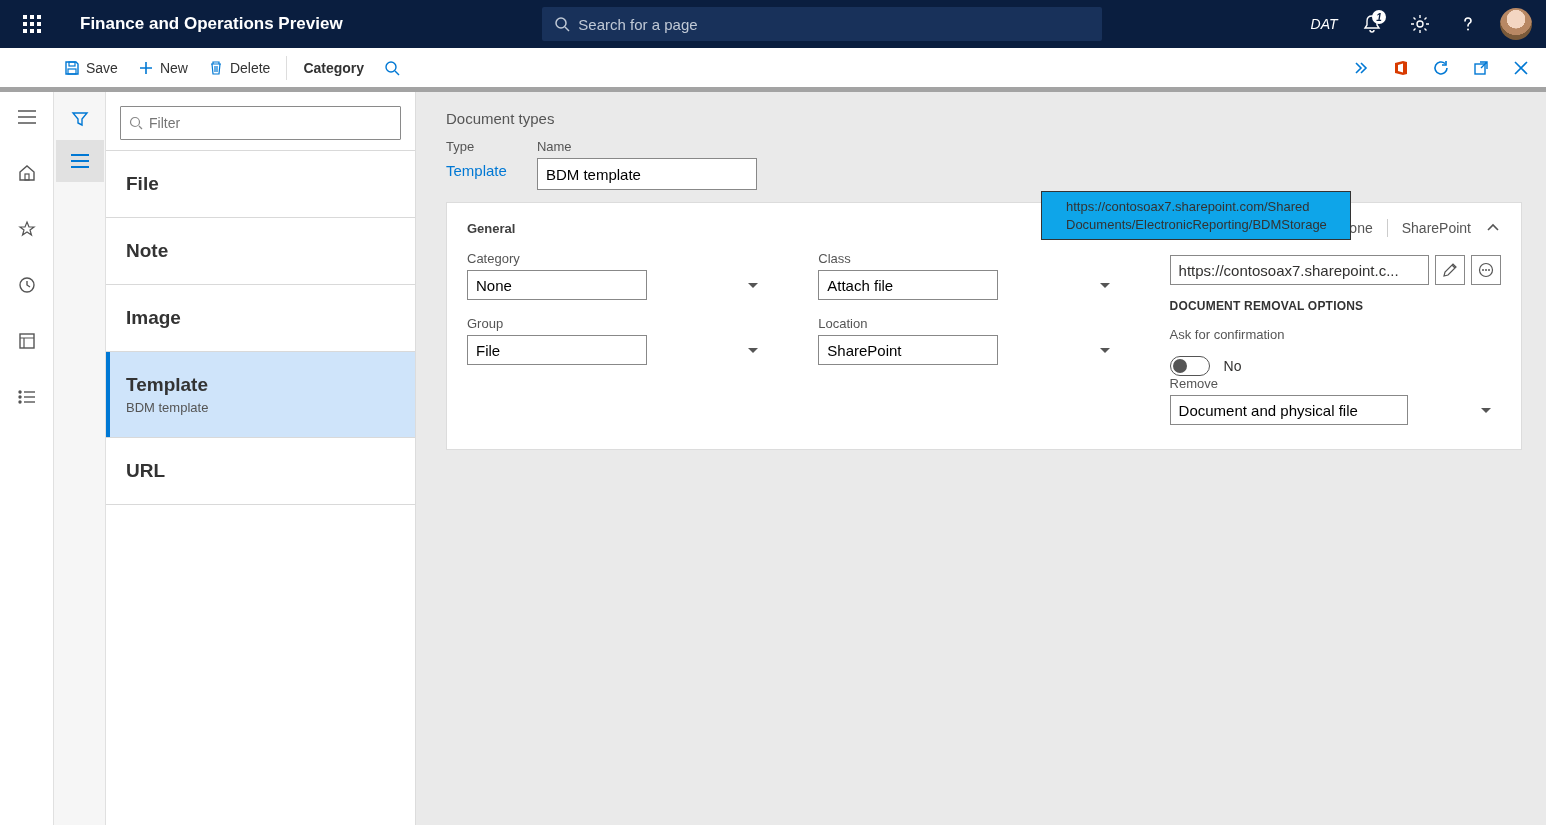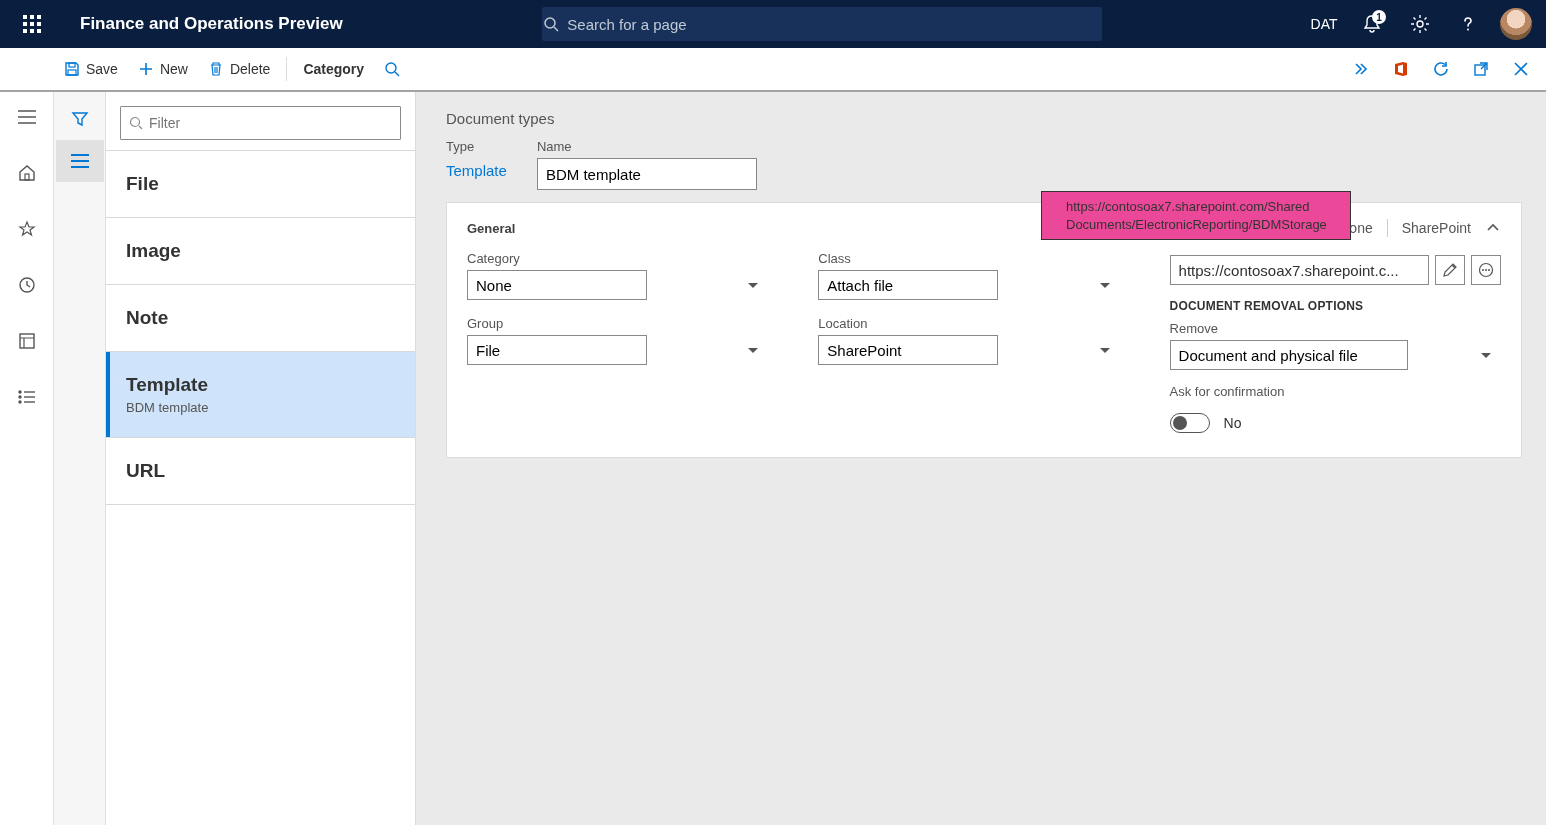--- a/index.html
+++ b/index.html
@@ -2,30 +2,30 @@
 <html><head>
 <meta charset="utf-8">
 <style>
 * { box-sizing: border-box; margin: 0; padding: 0; }
 body { font-family: "Segoe UI", Arial, sans-serif; font-size: 14px; color: #323130; background: #eaeaea; overflow: hidden; }
 
 .topbar { height: 48px; background: #0a1e3f; color: #fff; display: flex; align-items: center; padding: 0 8px; }
 .topbar .waffle { width: 48px; height: 48px; display: flex; align-items: center; justify-content: center; cursor: pointer; }
 .topbar .title { font-size: 17px; font-weight: 600; margin-left: 24px; flex: 0 0 auto; }
 .topbar .spacer { flex: 1; }
-.topbar .search { width: 560px; height: 34px; background: #18315a; border-radius: 2px; display: flex; align-items: center; padding: 0 1px; margin: 0 auto; }
+.topbar .search { width: 560px; height: 34px; background: #18315a; border-radius: 2px; display: flex; align-items: center; padding: 0 12px; margin: 0 auto; }
 .topbar .search input { background: transparent; border: none; outline: none; color: #ccc; font-size: 15px; flex: 1; margin-left: 8px; }
 .topbar .search input::placeholder { color: #c0c9d6; }
 .topbar .right { display: flex; align-items: center; gap: 4px; }
-.topbar .right .iconbtn { width: 44px; height: 48px; display: flex; align-items: center; justify-content: center; cursor: pointer; position: relative; }
+.topbar .right .iconbtn { width: 44px; height: 48px; display: flex; align-items: center; justify-content: center; cursor: pointer; position: relative; font-style: italic; }
 .topbar .right .dat { font-size: 14px; font-weight: 400; padding: 0 10px; }
 .topbar .avatar { width: 32px; height: 32px; border-radius: 50%; background: radial-gradient(circle at 50% 35%, #f3d6c2 35%, #b88864 36%, #b88864 60%, #7a5a3a 61%); margin: 0 6px; }
 .badge { position: absolute; top: 10px; right: 8px; width: 14px; height: 14px; background: #fff; color: #0a1e3f; border-radius: 50%; font-size: 10px; display: flex; align-items: center; justify-content: center; font-weight: 700; }
 
-.cmdbar { height: 44px; background: #fff; border-bottom: 2px solid #a3a3a3; display: flex; align-items: center; padding-left: 54px; padding-right: 10px; }
+.cmdbar { height: 44px; background: #fff; border-bottom: 5px solid #a3a3a3; display: flex; align-items: center; padding-left: 54px; padding-right: 10px; }
 .cmdbar .cmd { display: flex; align-items: center; gap: 6px; padding: 6px 10px; cursor: pointer; color: #333; border-radius: 2px; }
 .cmdbar .sep { width: 1px; height: 24px; background: #ddd; margin: 0 6px; }
 .cmdbar .options { font-weight: 600; }
 .cmdbar .rightcmds { margin-left: auto; display: flex; align-items: center; gap: 10px; }
 .cmdbar .rightcmds .ibtn { width: 30px; height: 30px; display: flex; align-items: center; justify-content: center; cursor: pointer; color: #0078d4; }
 
 .body { display: flex; height: calc(100vh - 92px); }
 .leftnav { width: 54px; background: #fff; border-right: 1px solid #e0e0e0; display: flex; flex-direction: column; align-items: center; padding-top: 8px; gap: 22px; }
 .leftnav .nbtn { width: 40px; height: 34px; display: flex; align-items: center; justify-content: center; cursor: pointer; color: #555; }
 
@@ -65,21 +65,21 @@
 .sel::after { content: ""; position: absolute; right: 10px; top: 13px; border: 5px solid transparent; border-top-color: #555; pointer-events: none;}
 .col3 { position: relative; }
 .spfield { display: flex; align-items: center; gap: 6px; margin-bottom: 14px; margin-top: 4px; }
 .spfield .spbox { flex: 1; height: 30px; border: 1px solid #888; display: flex; align-items: center; padding: 0 8px; font-size: 15px; overflow: hidden; white-space: nowrap; }
 .spfield .sbtn { width: 30px; height: 30px; border: 1px solid #888; display: flex; align-items: center; justify-content: center; cursor: pointer; background: #fff; }
 .subhead { font-size: 12px; font-weight: 700; letter-spacing: 0.2px; color: #333; margin: 2px 0 8px; }
 .removesel .sel select { width: 238px; }
 .toggle { display: flex; align-items: center; gap: 14px; margin-top: 14px; }
 .toggle .sw { width: 40px; height: 20px; border: 1px solid #555; border-radius: 20px; position: relative; background: #fff; cursor: pointer; }
 .toggle .sw .knob { position: absolute; left: 2px; top: 2px; width: 14px; height: 14px; border-radius: 50%; background: #555; }
-.tooltip { position: absolute; top: -60px; right: 150px; background: #ec4899; border: 1px solid #333; padding: 6px 24px; font-size: 13px; color: #333; max-width: 310px; z-index: 10; line-height: 1.35; }
+.tooltip { position: absolute; top: -60px; right: 150px; background: #0ea5e9; border: 1px solid #333; padding: 6px 24px; font-size: 13px; color: #333; max-width: 310px; z-index: 10; line-height: 1.35; }
 
 svg { display: block; }
 </style>
 </head>
 <body>
 
 <div class="topbar">
   <div class="waffle">
     <svg width="18" height="18" viewBox="0 0 18 18">
         <g fill="#fff">
@@ -257,24 +257,24 @@
             <line x1="10" y1="10" x2="13" y2="13" stroke="#888" stroke-width="1.2"></line>
           </svg>
         <input placeholder="Filter" style="">
       </div>
     </div>
     <div class="items">
       <div class="item">
           <div class="t1">File</div>
         </div>
       <div class="item">
+          <div class="t1">Note</div>
+        </div>
+      <div class="item">
           <div class="t1">Image</div>
-        </div>
-      <div class="item">
-          <div class="t1">Note</div>
         </div>
       <div class="item selected">
         <div class="t1">Template</div>
         <div class="t2">BDM template</div>
       </div>
       <div class="item">
           <div class="t1">URL</div>
         </div>
     </div>
   </div>
@@ -326,33 +326,33 @@
             <div class="sbtn">
                 <svg width="16" height="16" viewBox="0 0 16 16">
                   <circle cx="8" cy="8" r="6.5" fill="none" stroke="#555" stroke-width="1.2"></circle>
                   <circle cx="5" cy="8" r="1" fill="#555"></circle>
                   <circle cx="8" cy="8" r="1" fill="#555"></circle>
                   <circle cx="11" cy="8" r="1" fill="#555"></circle>
                 </svg>
               </div>
           </div>
           <div class="subhead">DOCUMENT REMOVAL OPTIONS</div>
-          <div class="fld removesel">
-            <label>Remove</label>
-            <div class="sel"><select><option>Document and physical file</option></select></div>
-          </div>
           <div class="fld" style="margin-top:14px;">
             <label>Ask for confirmation</label>
             <div class="toggle">
               <div class="sw">
                   <div class="knob"></div>
                 </div>
               <span>No</span>
             </div>
           </div>
+          <div class="fld removesel">
+            <label>Remove</label>
+            <div class="sel"><select><option>Document and physical file</option></select></div>
+          </div>
         </div>
         <div class="fld">
           <label>Group</label>
           <div class="sel"><select><option>File</option></select></div>
         </div>
         <div class="fld">
           <label>Location</label>
           <div class="sel"><select><option>SharePoint</option></select></div>
         </div>
       </div>

